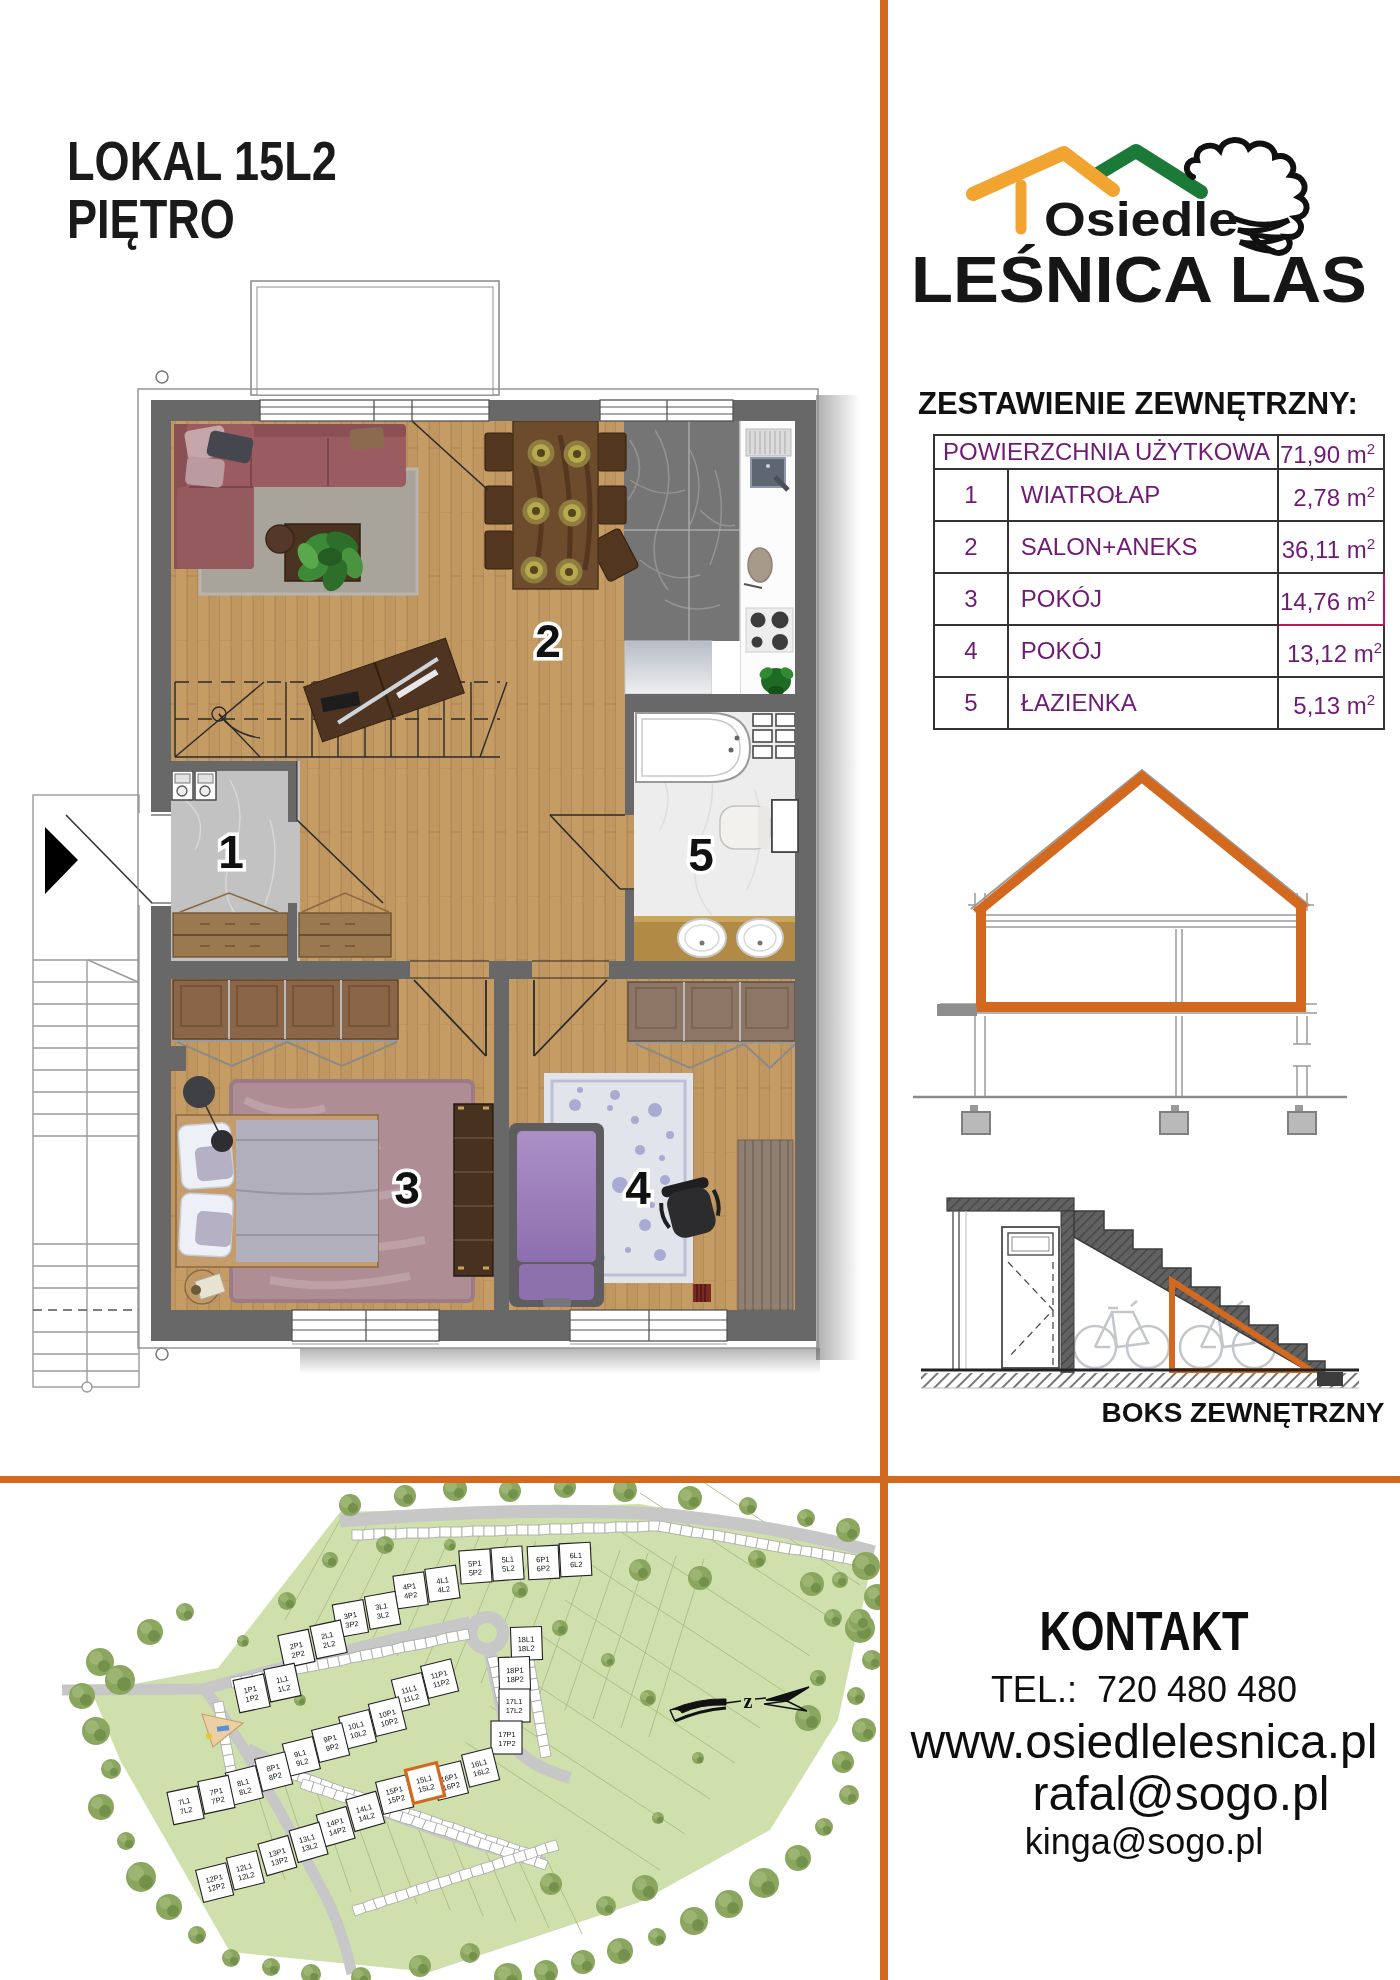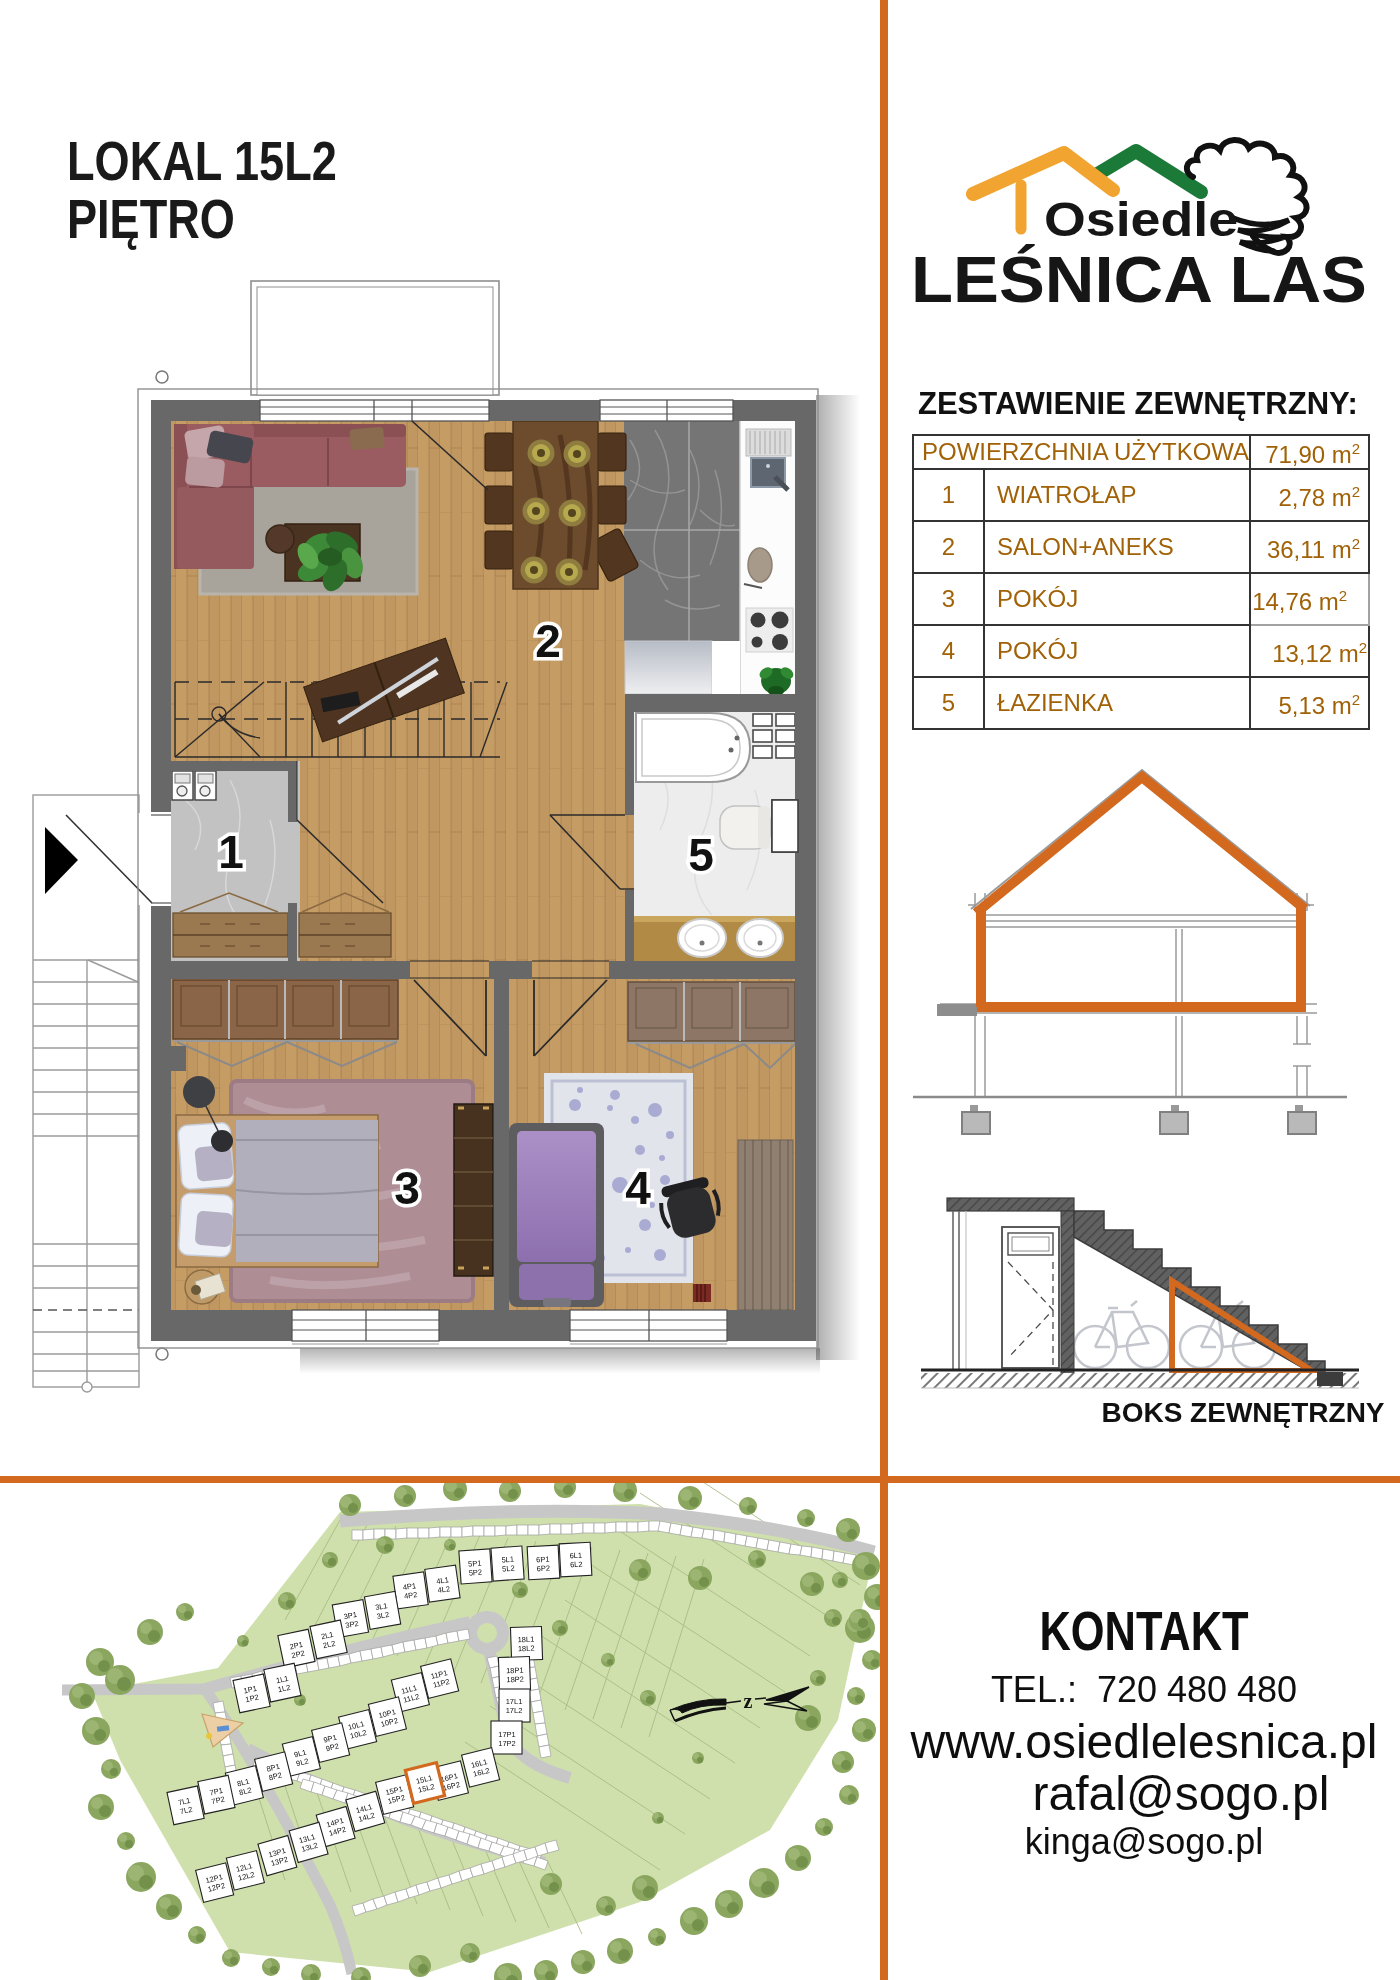--- a/index.html
+++ b/index.html
@@ -28,40 +28,40 @@
   <path transform="translate(0,2)" d="M1233,216 q30,12 56,2 q-24,14 -51,10 q28,9 47,7 q-26,9 -45,5 q19,9 33,9" fill="none" stroke="#111" stroke-width="5.5" stroke-linecap="round"></path>
 
   <text x="1044" y="236" font-family="Liberation Sans,sans-serif" font-weight="600" font-size="48" fill="#161616" textLength="194" lengthAdjust="spacingAndGlyphs">Osiedle</text>
 
   <text x="911" y="302" font-family="Liberation Sans,sans-serif" font-weight="bold" font-size="64" fill="#161616" textLength="456" lengthAdjust="spacingAndGlyphs">LEŚNICA LAS</text>
 </svg>
 </div>
 
 <div class="abs" style="left:918px;top:386px;font-weight:bold;font-size:31px;color:#111;">ZESTAWIENIE ZEWNĘTRZNY:</div>
 
-<table class="abs" style="left:912px;top:434px;width:452px;border-collapse:collapse;font-size:24px;color:#a16207;line-height:24px;white-space:nowrap;" cellspacing="0">
+<table class="abs" style="left:933px;top:434px;width:452px;border-collapse:collapse;font-size:24px;color:#701a75;line-height:24px;white-space:nowrap;" cellspacing="0">
   <tbody>
       <tr style="height:34px;">
     <td colspan="2" style="border:2px solid #333;padding:0 0 0 8px;">POWIERZCHNIA UŻYTKOWA</td>
     <td style="border:2px solid #333;text-align:right;padding:0 8px 0 0;margin-left:44px;">71,90 m<sup style="font-size:15px;">2</sup></td>
   </tr>
   <tr style="height:52px;">
     <td style="border:2px solid #333;width:74px;text-align:center;">1</td>
     <td style="border:2px solid #333;width:261px;padding-left:12px;">WIATROŁAP</td>
     <td style="border:2px solid #333;text-align:right;padding-right:8px;">2,78 m<sup style="font-size:15px;">2</sup></td>
   </tr>
   <tr style="height:52px;">
     <td style="border:2px solid #333;text-align:center;">2</td>
     <td style="border:2px solid #333;padding-left:12px;">SALON+ANEKS</td>
     <td style="border:2px solid #333;text-align:right;padding-right:8px;">36,11 m<sup style="font-size:15px;">2</sup></td>
   </tr>
   <tr style="height:52px;">
     <td style="border:2px solid #333;text-align:center;">3</td>
     <td style="border:2px solid #333;padding-left:12px;">POKÓJ</td>
-    <td style="border:2px solid #a3a3a3;padding-right:21px;">14,76 m<sup style="font-size:15px;">2</sup></td>
+    <td style="border:2px solid #be185d;padding-right:8px;">14,76 m<sup style="font-size:15px;">2</sup></td>
   </tr>
   <tr style="height:52px;">
     <td style="border:2px solid #333;text-align:center;">4</td>
     <td style="border:2px solid #333;padding-left:12px;">POKÓJ</td>
     <td style="border:2px solid #333;text-align:right;">13,12 m<sup style="font-size:15px;">2</sup></td>
   </tr>
   <tr style="height:52px;">
     <td style="border:2px solid #333;text-align:center;">5</td>
     <td style="border:2px solid #333;padding-left:12px;">ŁAZIENKA</td>
     <td style="border:2px solid #333;text-align:right;padding-right:8px;">5,13 m<sup style="font-size:15px;">2</sup></td>

